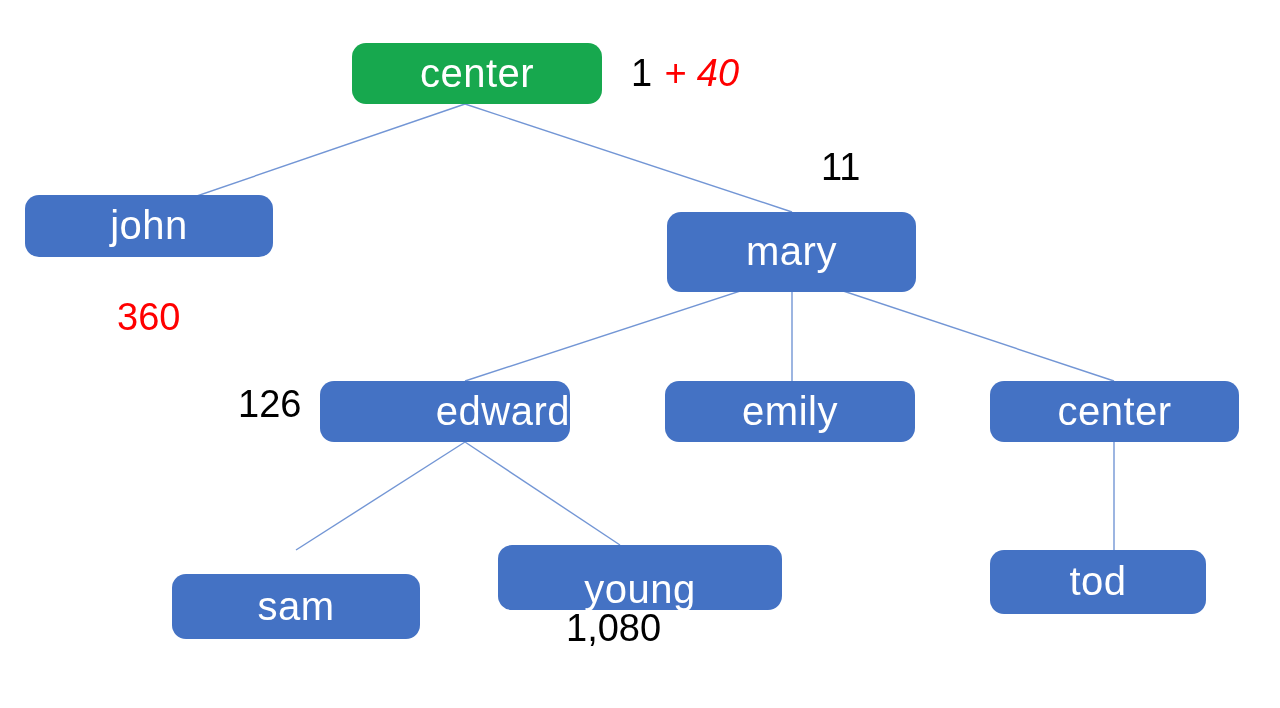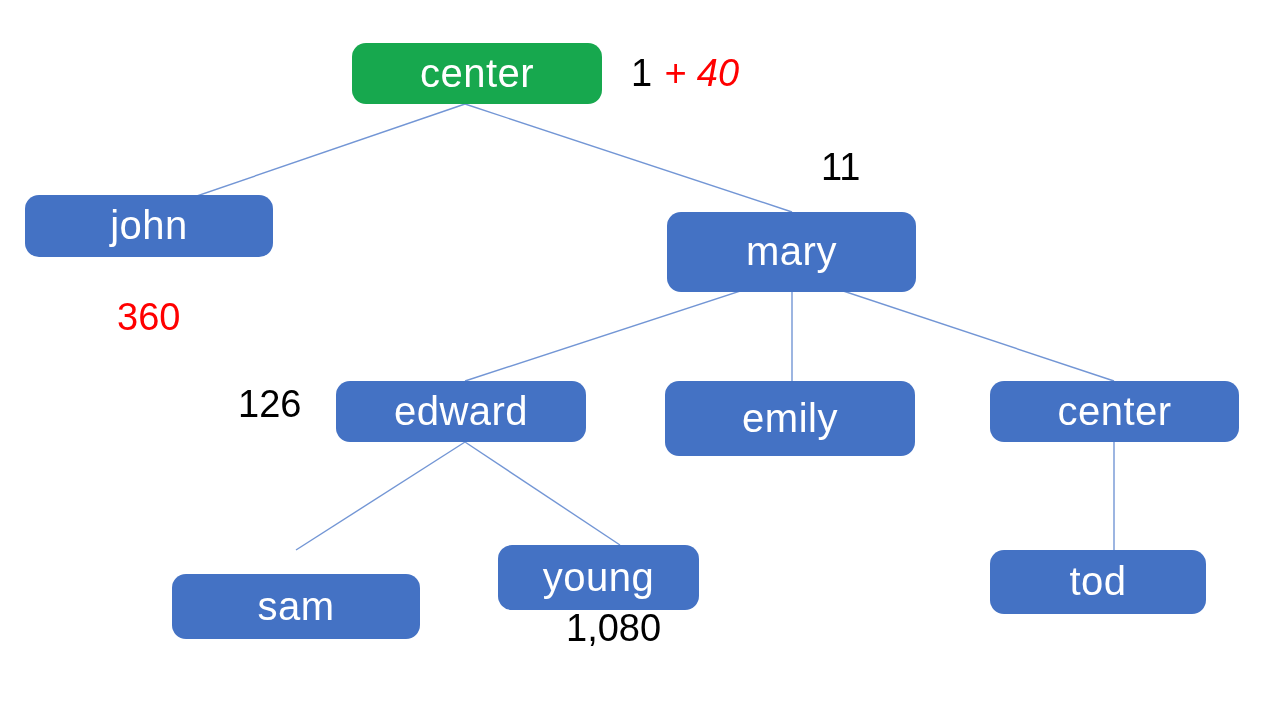--- a/index.html
+++ b/index.html
@@ -27,25 +27,25 @@
     position:absolute;
     font-size:38px;line-height:1.1;white-space:nowrap;
   }
   .ann.black{color:var(--annotation-black,#000000);}
   .ann.red{color:var(--annotation-red,#ff0000);}
 
   
   .n-center{left:352px;top:43px;width:250px;height:61px;}
   .n-john  {left:25px; top:195px;width:248px;height:62px;}
   .n-mary  {left:667px;top:212px;width:249px;height:80px;}
-  .n-edward{left:336px;top:381px;width:250px;height:61px;}
-  .n-emily {left:665px;top:381px;width:250px;height:75px;}
+  .n-edward{left:320px;top:381px;width:250px;height:61px;justify-content:flex-end;}
+  .n-emily {left:665px;top:381px;width:250px;height:61px;}
   .n-jaimie{left:990px;top:381px;width:249px;height:61px;}
   .n-sam   {left:172px;top:550px;width:248px;height:65px;margin-top:24px;}
-  .n-young {left:498px;top:545px;width:201px;height:65px;}
+  .n-young {left:498px;top:545px;width:284px;height:65px;align-items:flex-end;}
   .n-tod   {left:990px;top:550px;width:216px;height:64px;}
 
   
   .a-base {left:631px;top:53px;}
   .a-plus {left:664px;top:53px;font-style:italic;}
   .a-11   {left:821px;top:147px;}
   .a-360  {left:117px;top:285px;margin-top:12px;}
   .a-108  {left:238px;top:384px;}
   .a-1080 {left:566px;top:608px;}
 </style>

